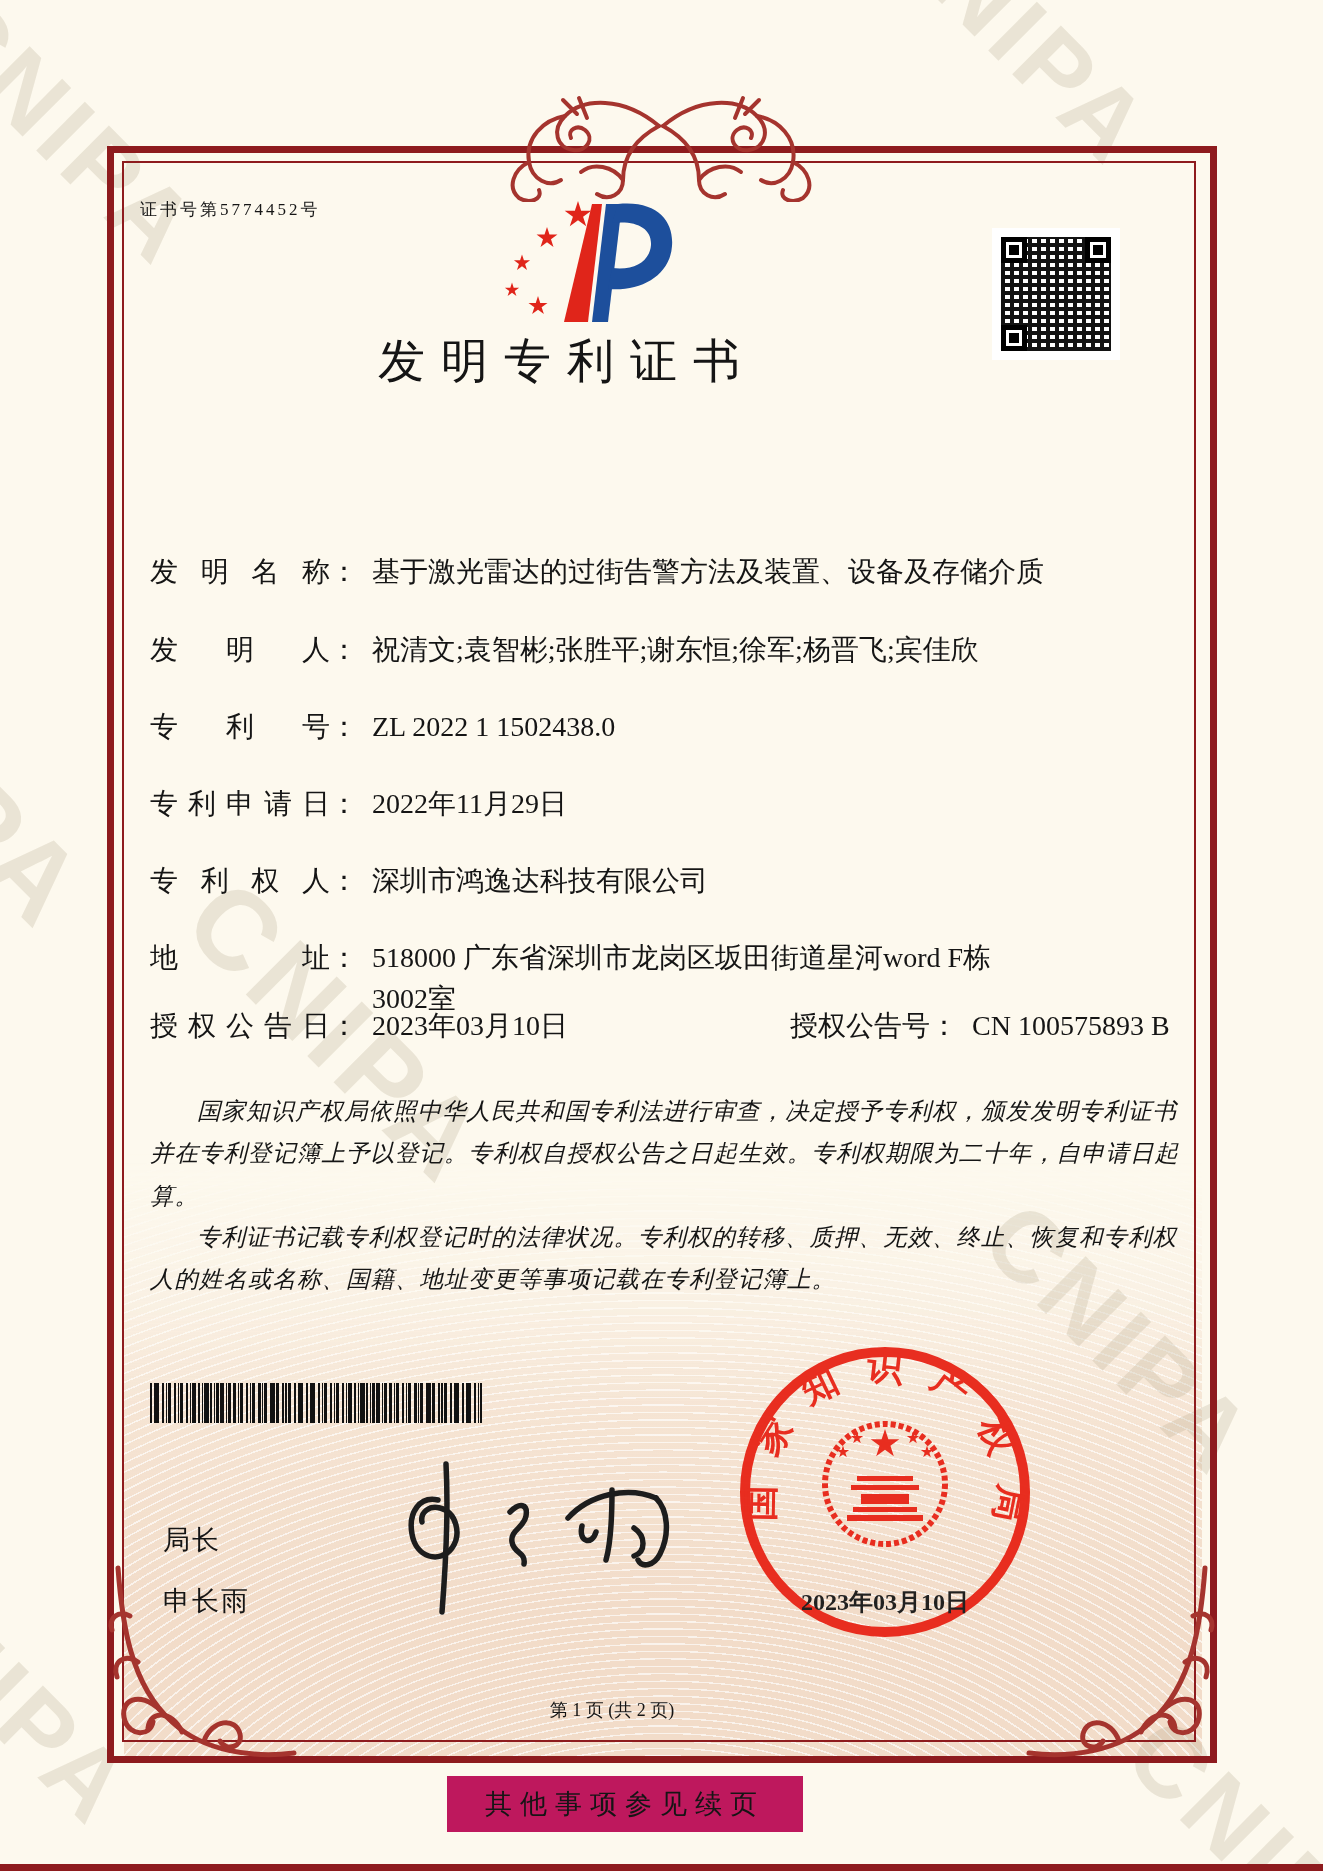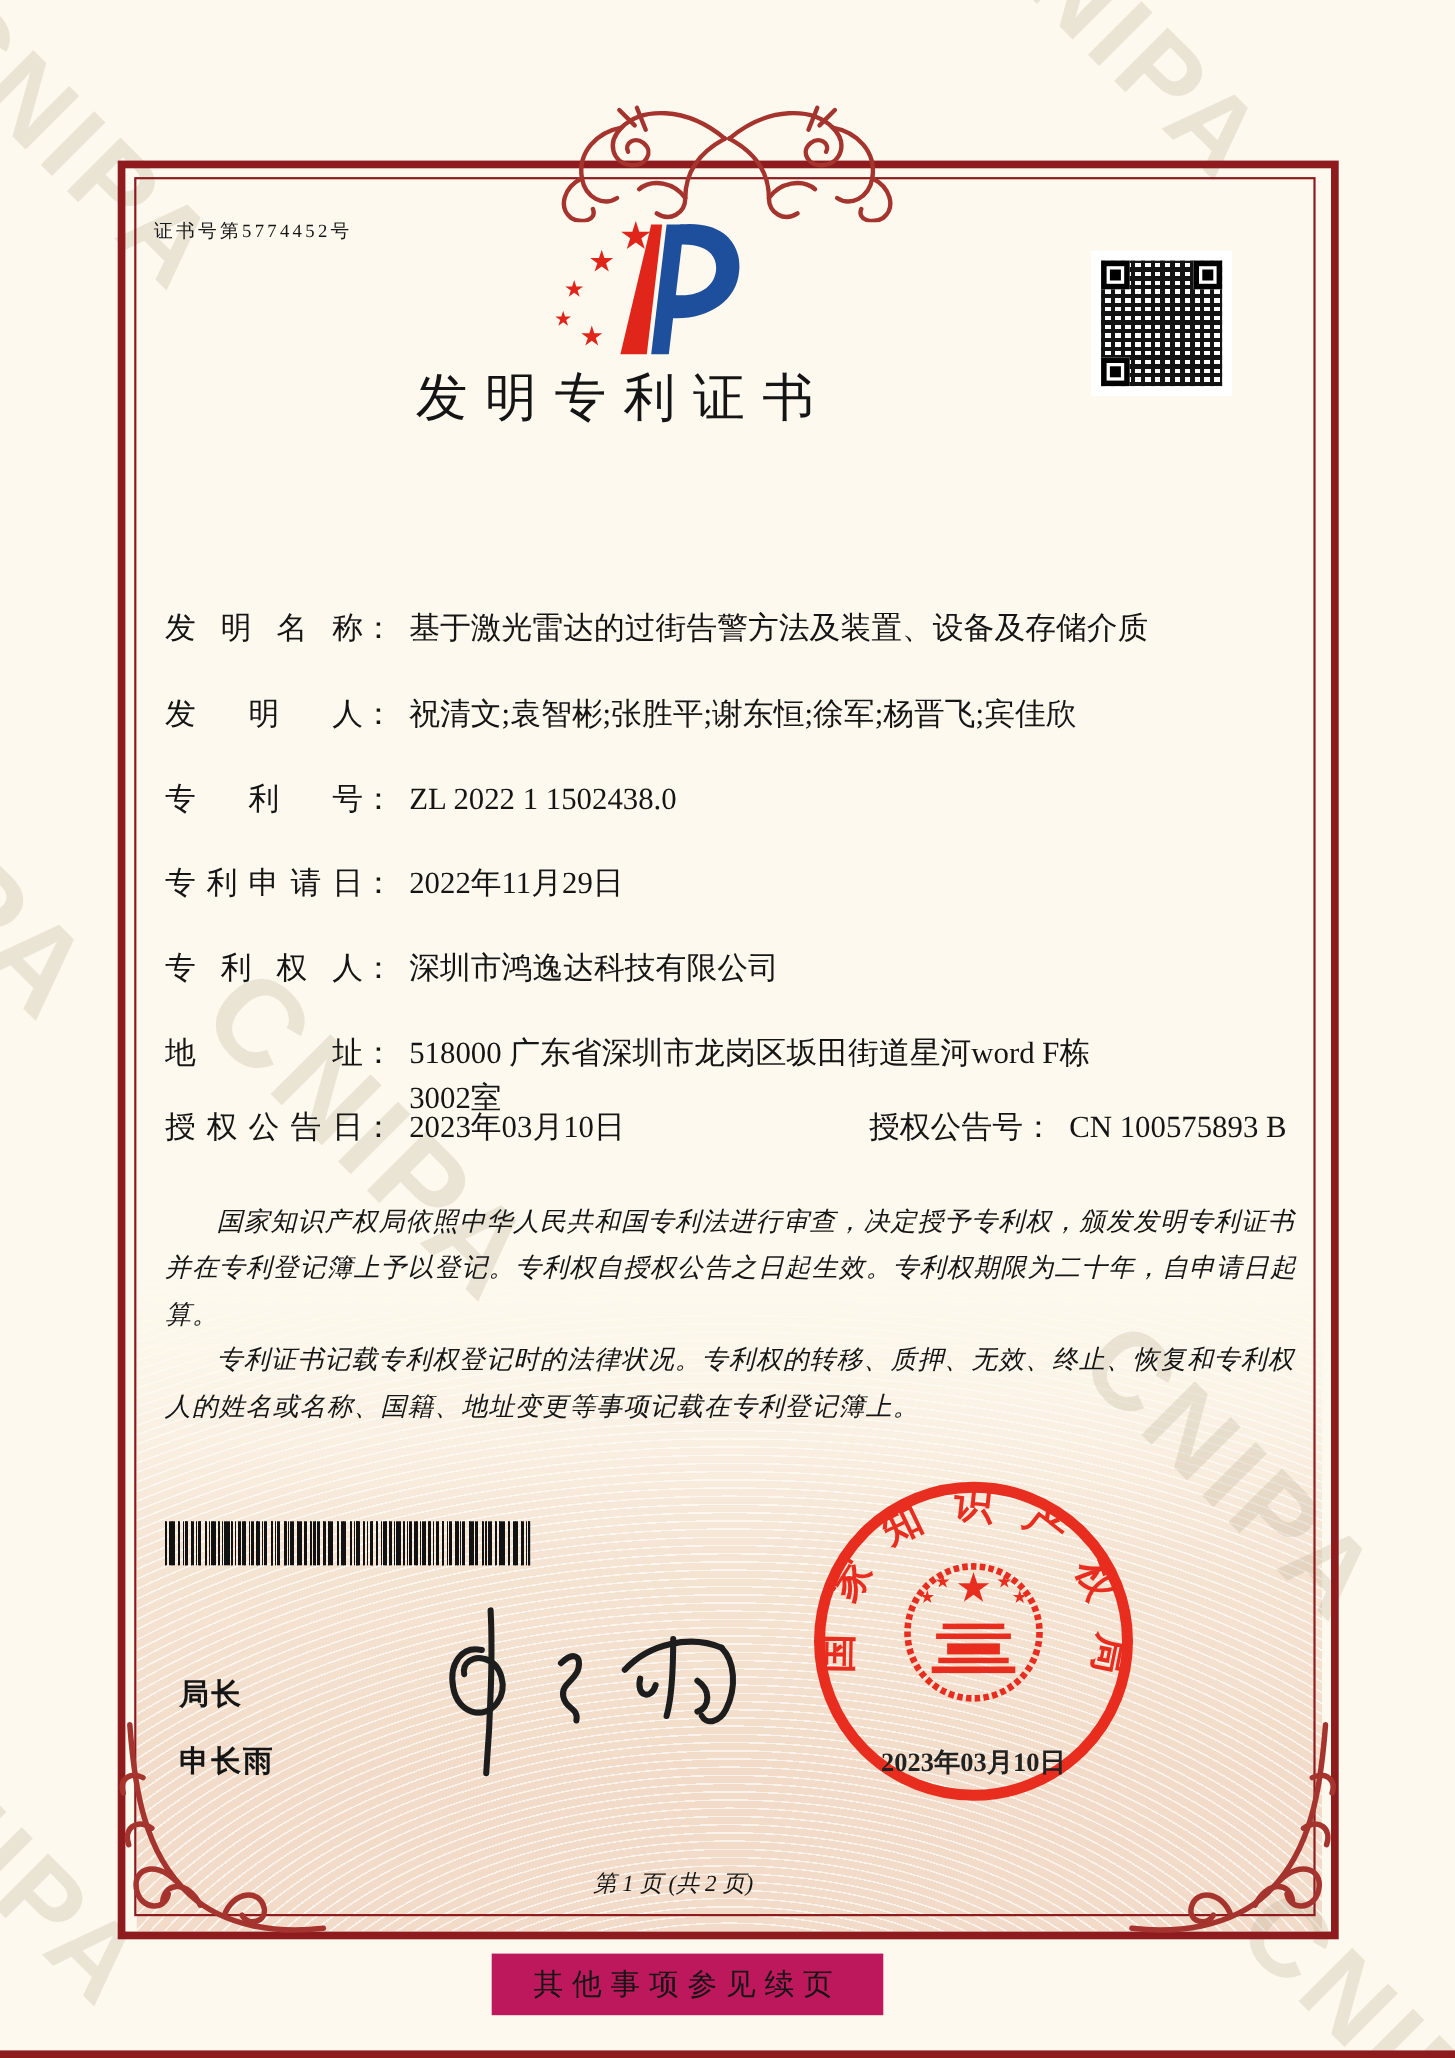--- a/index.html
+++ b/index.html
@@ -45,27 +45,27 @@
   
   .para{position:absolute;left:150px;width:1040px;font-size:23.5px;line-height:1.8;
         text-indent:2em;letter-spacing:1px;font-style:italic;}
   
   .barcode{position:absolute;left:150px;top:1383px;width:332px;height:40px;
     background-image:
       repeating-linear-gradient(90deg,#111 0 2px,transparent 2px 6px),
       repeating-linear-gradient(90deg,#111 0 1px,transparent 1px 4px),
       repeating-linear-gradient(90deg,transparent 0 5px,#111 5px 7px,transparent 7px 13px);}
   .officer{position:absolute;left:163px;font-family:"Liberation Sans","DejaVu Sans",sans-serif;
-           font-weight:bold;font-size:27px;letter-spacing:2px;}
+           font-weight:normal;font-size:27px;letter-spacing:2px;}
   .sig{position:absolute;left:360px;top:1442px;}
   .seal{position:absolute;left:733px;top:1342px;opacity:.97;}
   .seal text{font-weight:bold;}
   .ringtxt{font-size:36px;fill:#e8281a;letter-spacing:26px;font-family:"Liberation Serif",serif;}
   .sealdate{font-size:24px;fill:#1b1b1b;font-weight:normal;}
-  .page-footer{position:absolute;left:57px;top:1698px;width:1110px;text-align:center;font-size:21px;font-style:italic;}
+  .page-footer{position:absolute;left:57px;top:1698px;width:1110px;text-align:center;font-size:18px;}
   .cont-note{position:absolute;left:625px;top:1776px;transform:translateX(-50%);
      background:#be185d;padding:10px 38px;font-size:27px;letter-spacing:8px;white-space:nowrap;}
 </style>
 </head>
 <body>
 
 <div class="page">
 
   <div class="waves"></div>
 

